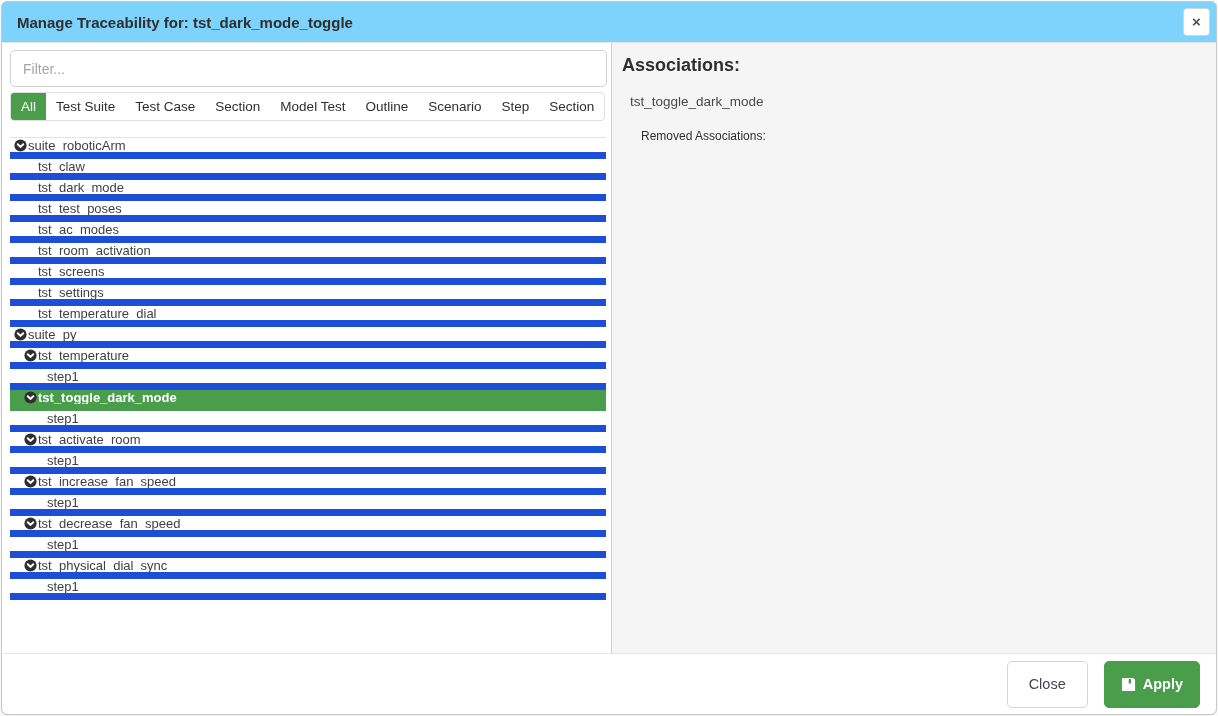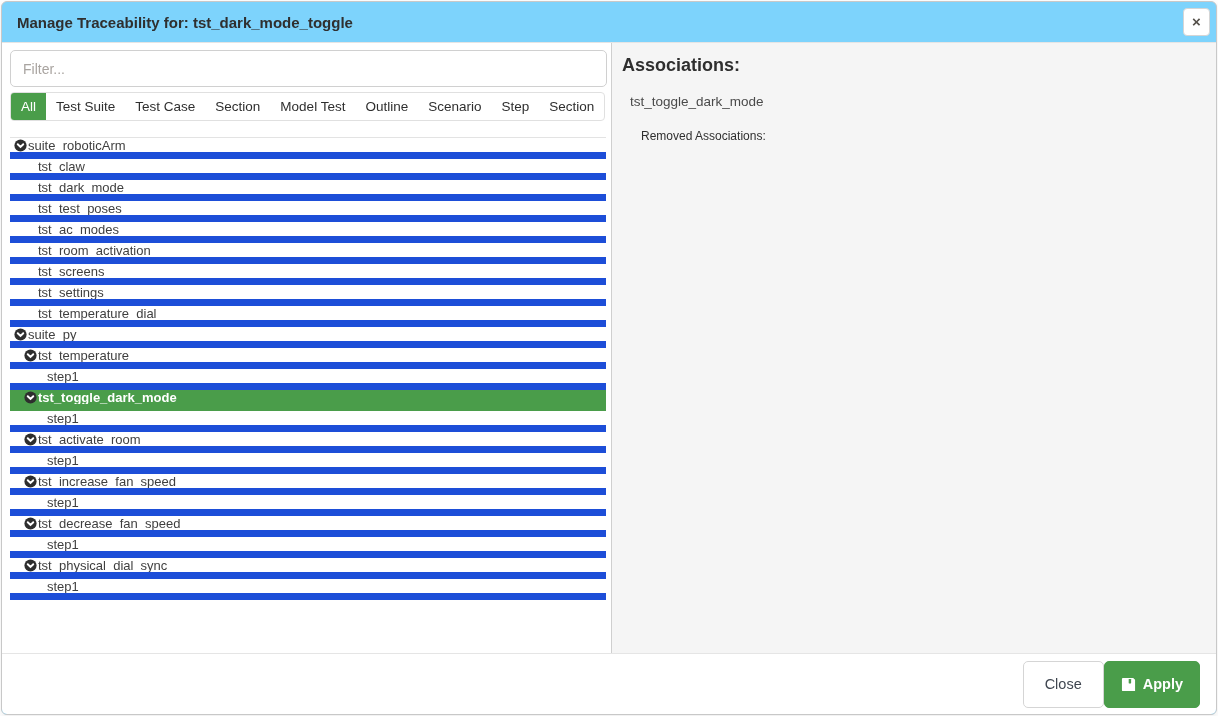--- a/index.html
+++ b/index.html
@@ -84,21 +84,21 @@
   
   .assoc-heading { font-size: 18px; font-weight: bold; color: #2f2f2f; padding: 6px 0 4px 0; }
   .assoc-item { font-size: 13.5px; color: #4a4a4a; padding: 14px 0 12px 8px; }
   .removed-heading { font-size: 12px; font-weight: normal; color: #2f2f2f; padding: 8px 0 0 0; margin-left: 19px; }
 
   
   .modal-footer {
     flex: 0 0 61px; height: 61px;
     border-top: 1px solid #e5e5e5;
     display: flex; align-items: center; justify-content: flex-end;
-    padding: 0 16px; background: #fff;
+    gap: 16px; padding: 0 16px; background: #fff;
   }
   .btn { font-family: "Liberation Sans", sans-serif; font-size: 14.5px; border-radius: 5px; cursor: pointer; height: 47px; }
   .btn-close {
     background: #fff; border: 1px solid #d5d5d5; color: #3f4650;
     padding: 0 21px;
   }
   .btn-apply {
     background: var(--accent); border: 1px solid var(--accent); color: #fff;
     font-weight: bold; padding: 0 16px;
     display: inline-flex; align-items: center; gap: 7px; text-align: right;

